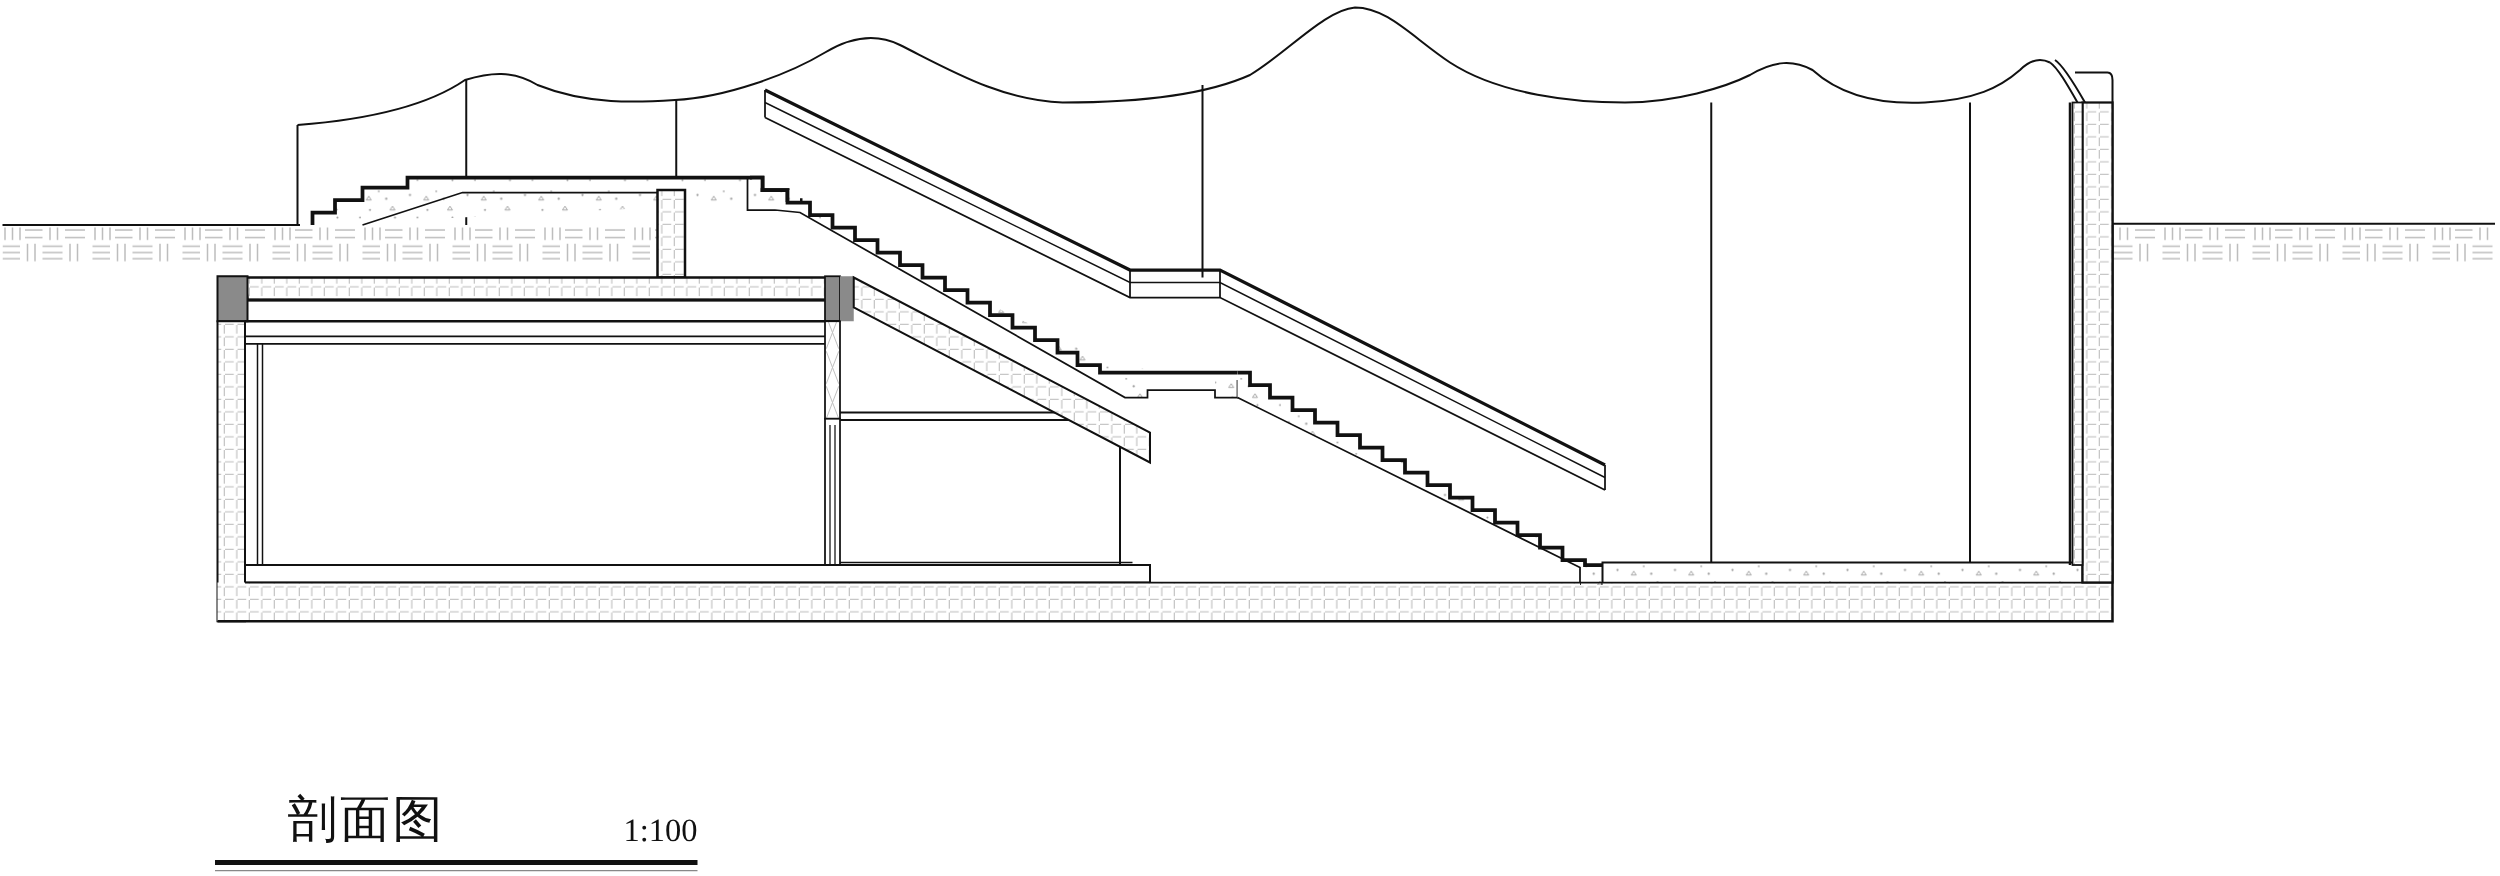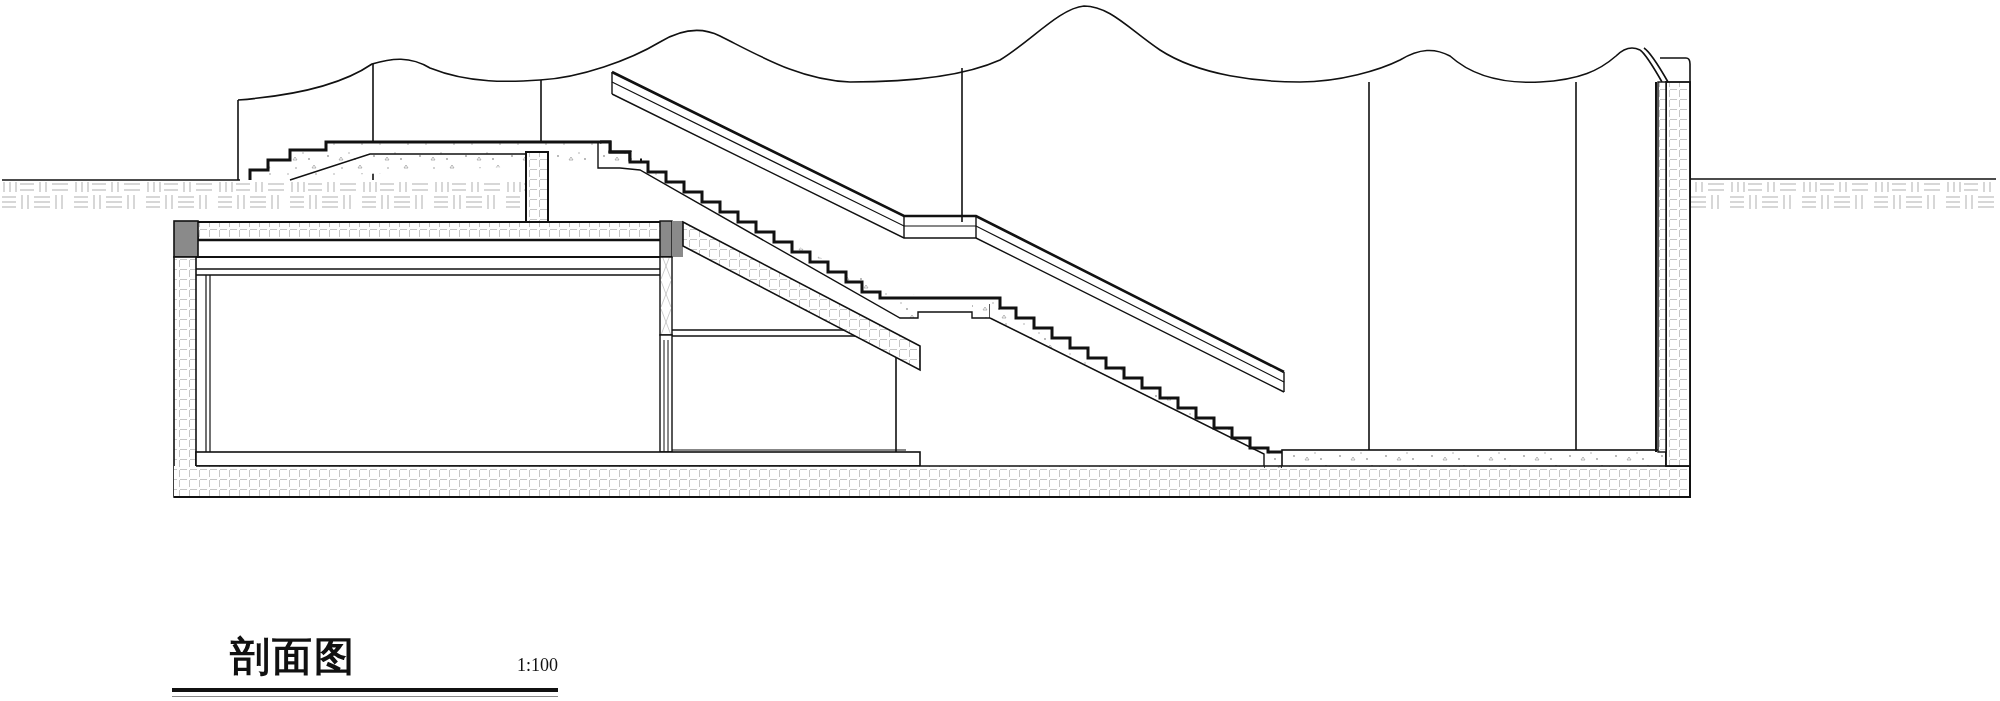--- a/index.html
+++ b/index.html
@@ -2,25 +2,25 @@
 <html><head>
   <meta charset="utf-8">
   <style>
     html, body { margin: 0; padding: 0; background: #ffffff; }
     body { width: 2000px; height: 701px; overflow: hidden; position: relative; }
     #drawing { position: absolute; left: 0; top: 0; width: 2000px; height: 701px; }
     .title-block { position: absolute; left: 172px; top: 628px; width: 386px; height: 70px; }
     .title-text {
       position: absolute; left: 58px; top: 6px;
       font-family: "DejaVu Serif", serif; font-size: 40px; color: #111;
-      letter-spacing: 2px; line-height: 44px; font-weight: bold;
+      letter-spacing: 2px; line-height: 44px;
     }
     .scale-text {
       position: absolute; right: 0; top: 22px;
-      font-family: "Liberation Serif", serif; font-size: 18px; color: #111; line-height: 30px; text-align: right;
+      font-family: "Liberation Serif", serif; font-size: 26px; color: #111; line-height: 30px; text-align: right;
     }
     .title-rule-thick { position: absolute; left: 0; top: 60px; width: 386px; height: 4px; background: #111; }
     .title-rule-thin { position: absolute; left: 0; top: 68px; width: 386px; height: 1px; background: #888; }
   </style>
 </head>
 <body>
 
 <svg id="drawing" viewBox="0 0 2000 701" xmlns="http://www.w3.org/2000/svg">
   <defs>
 

